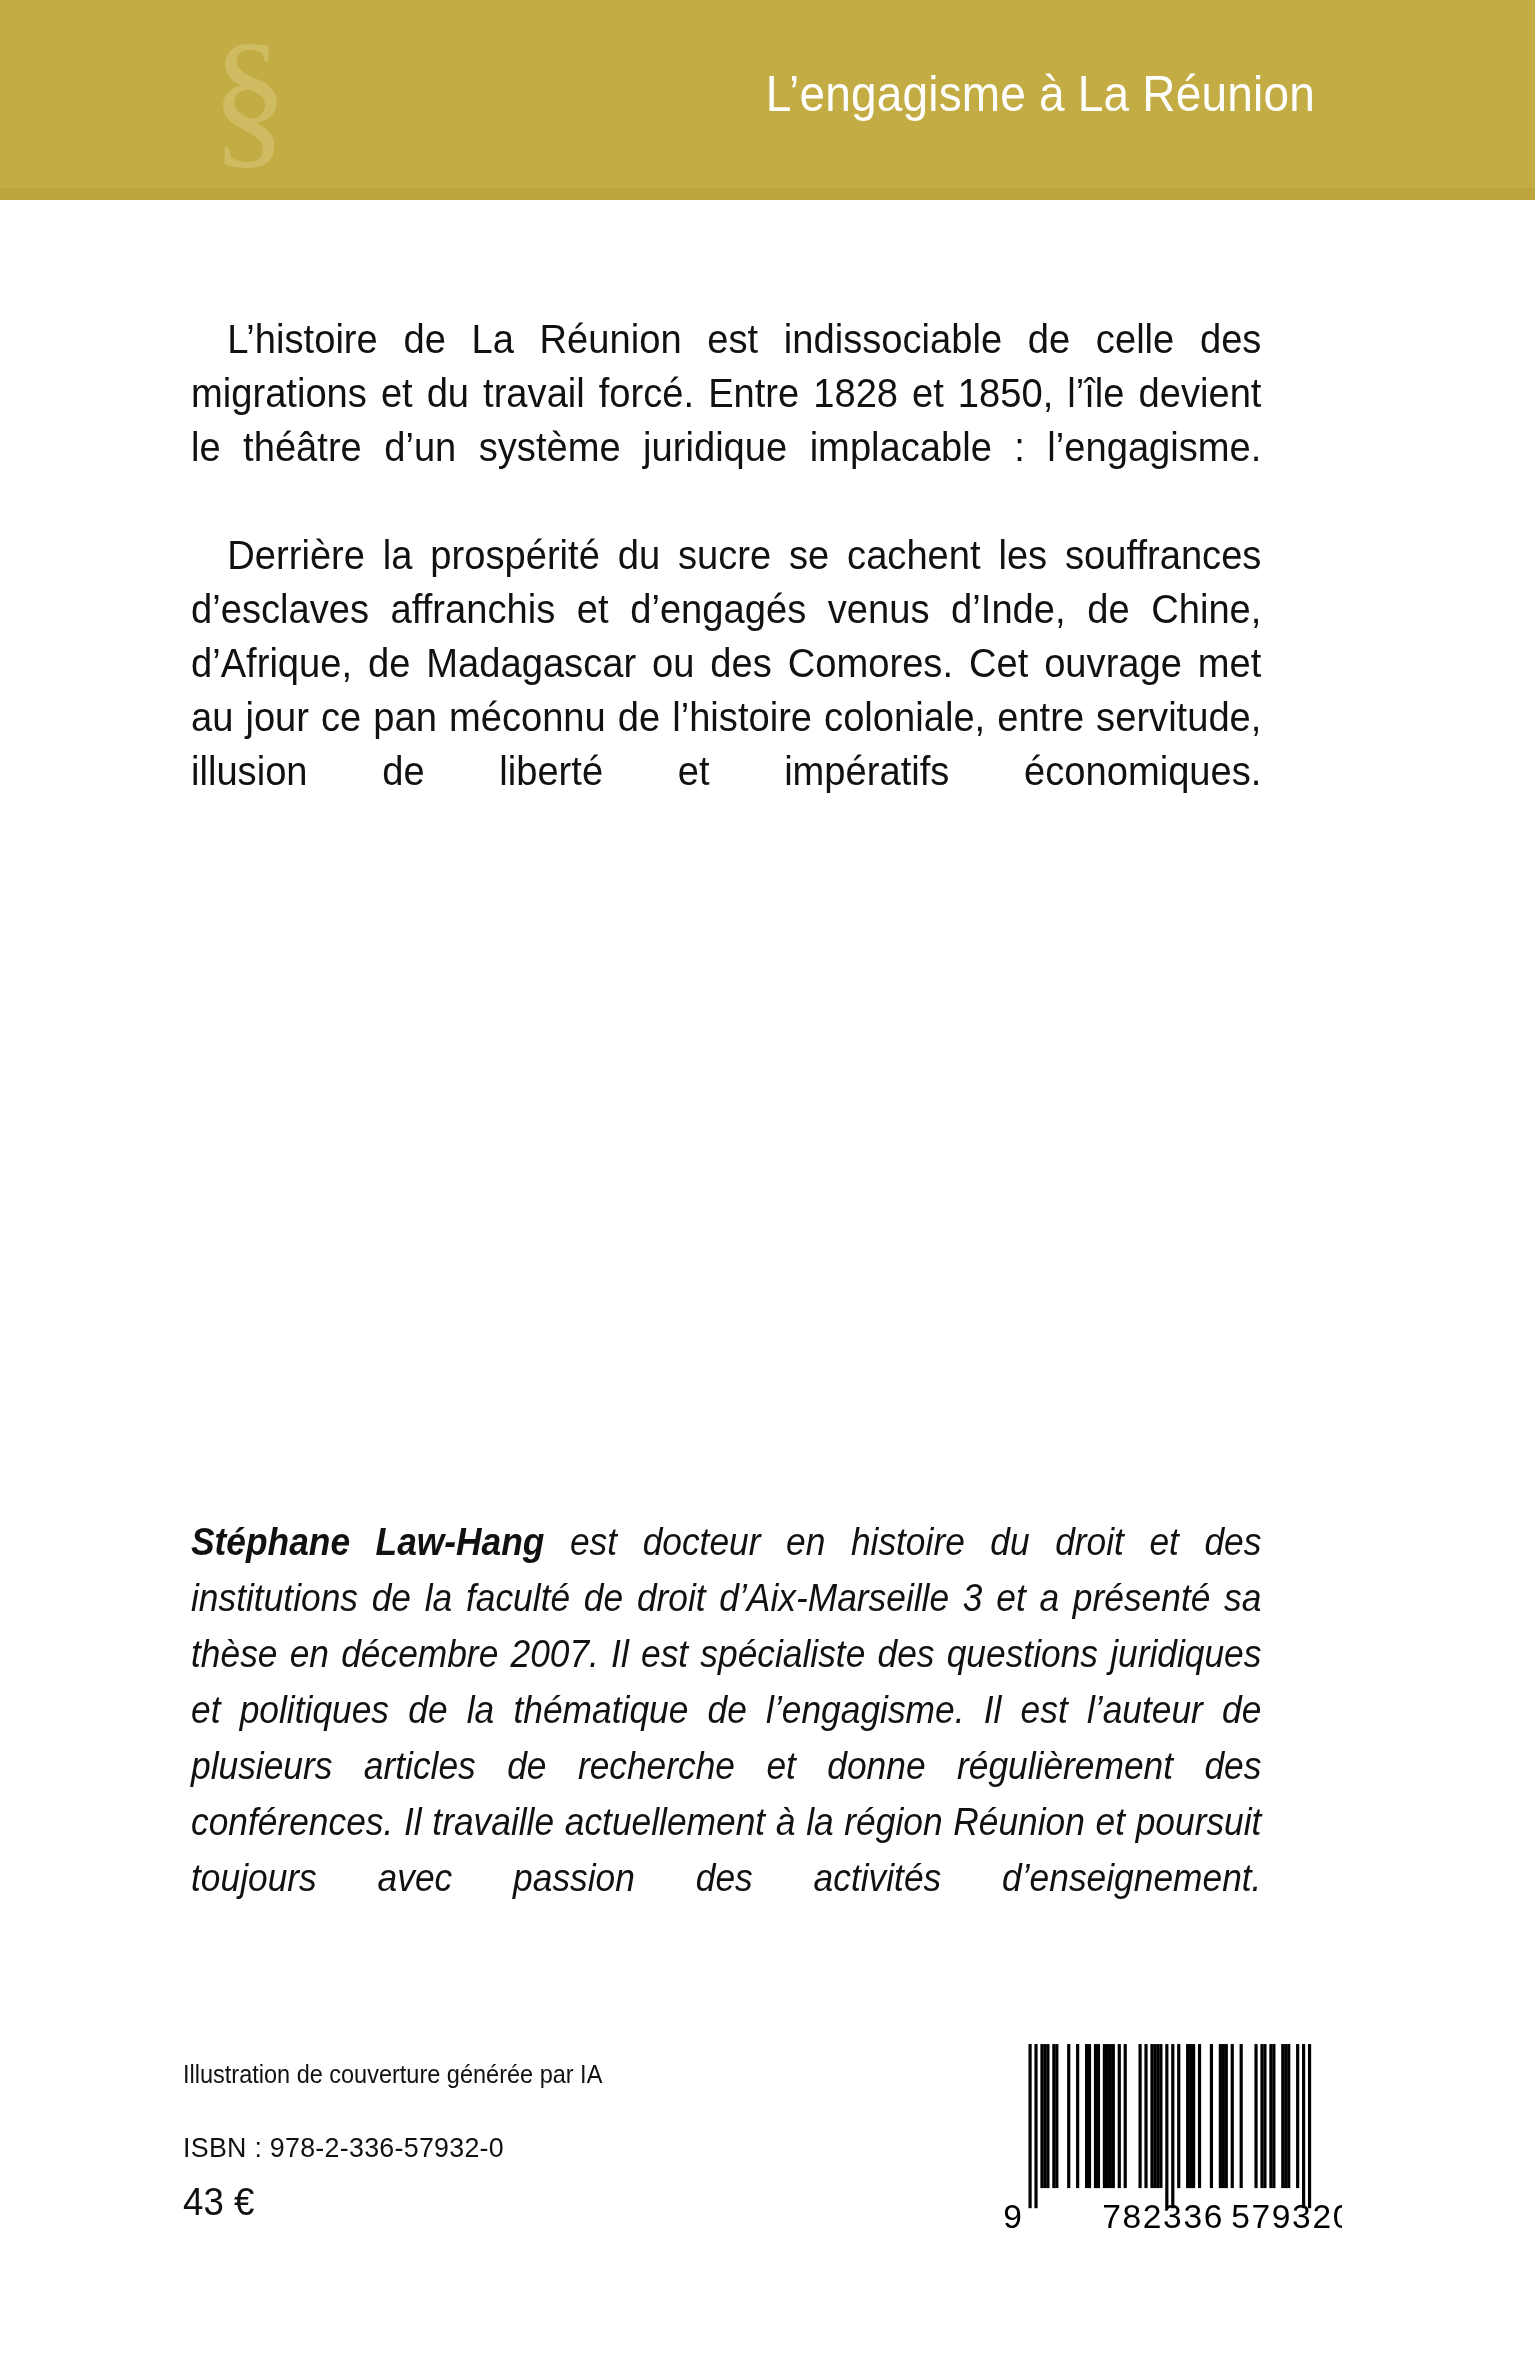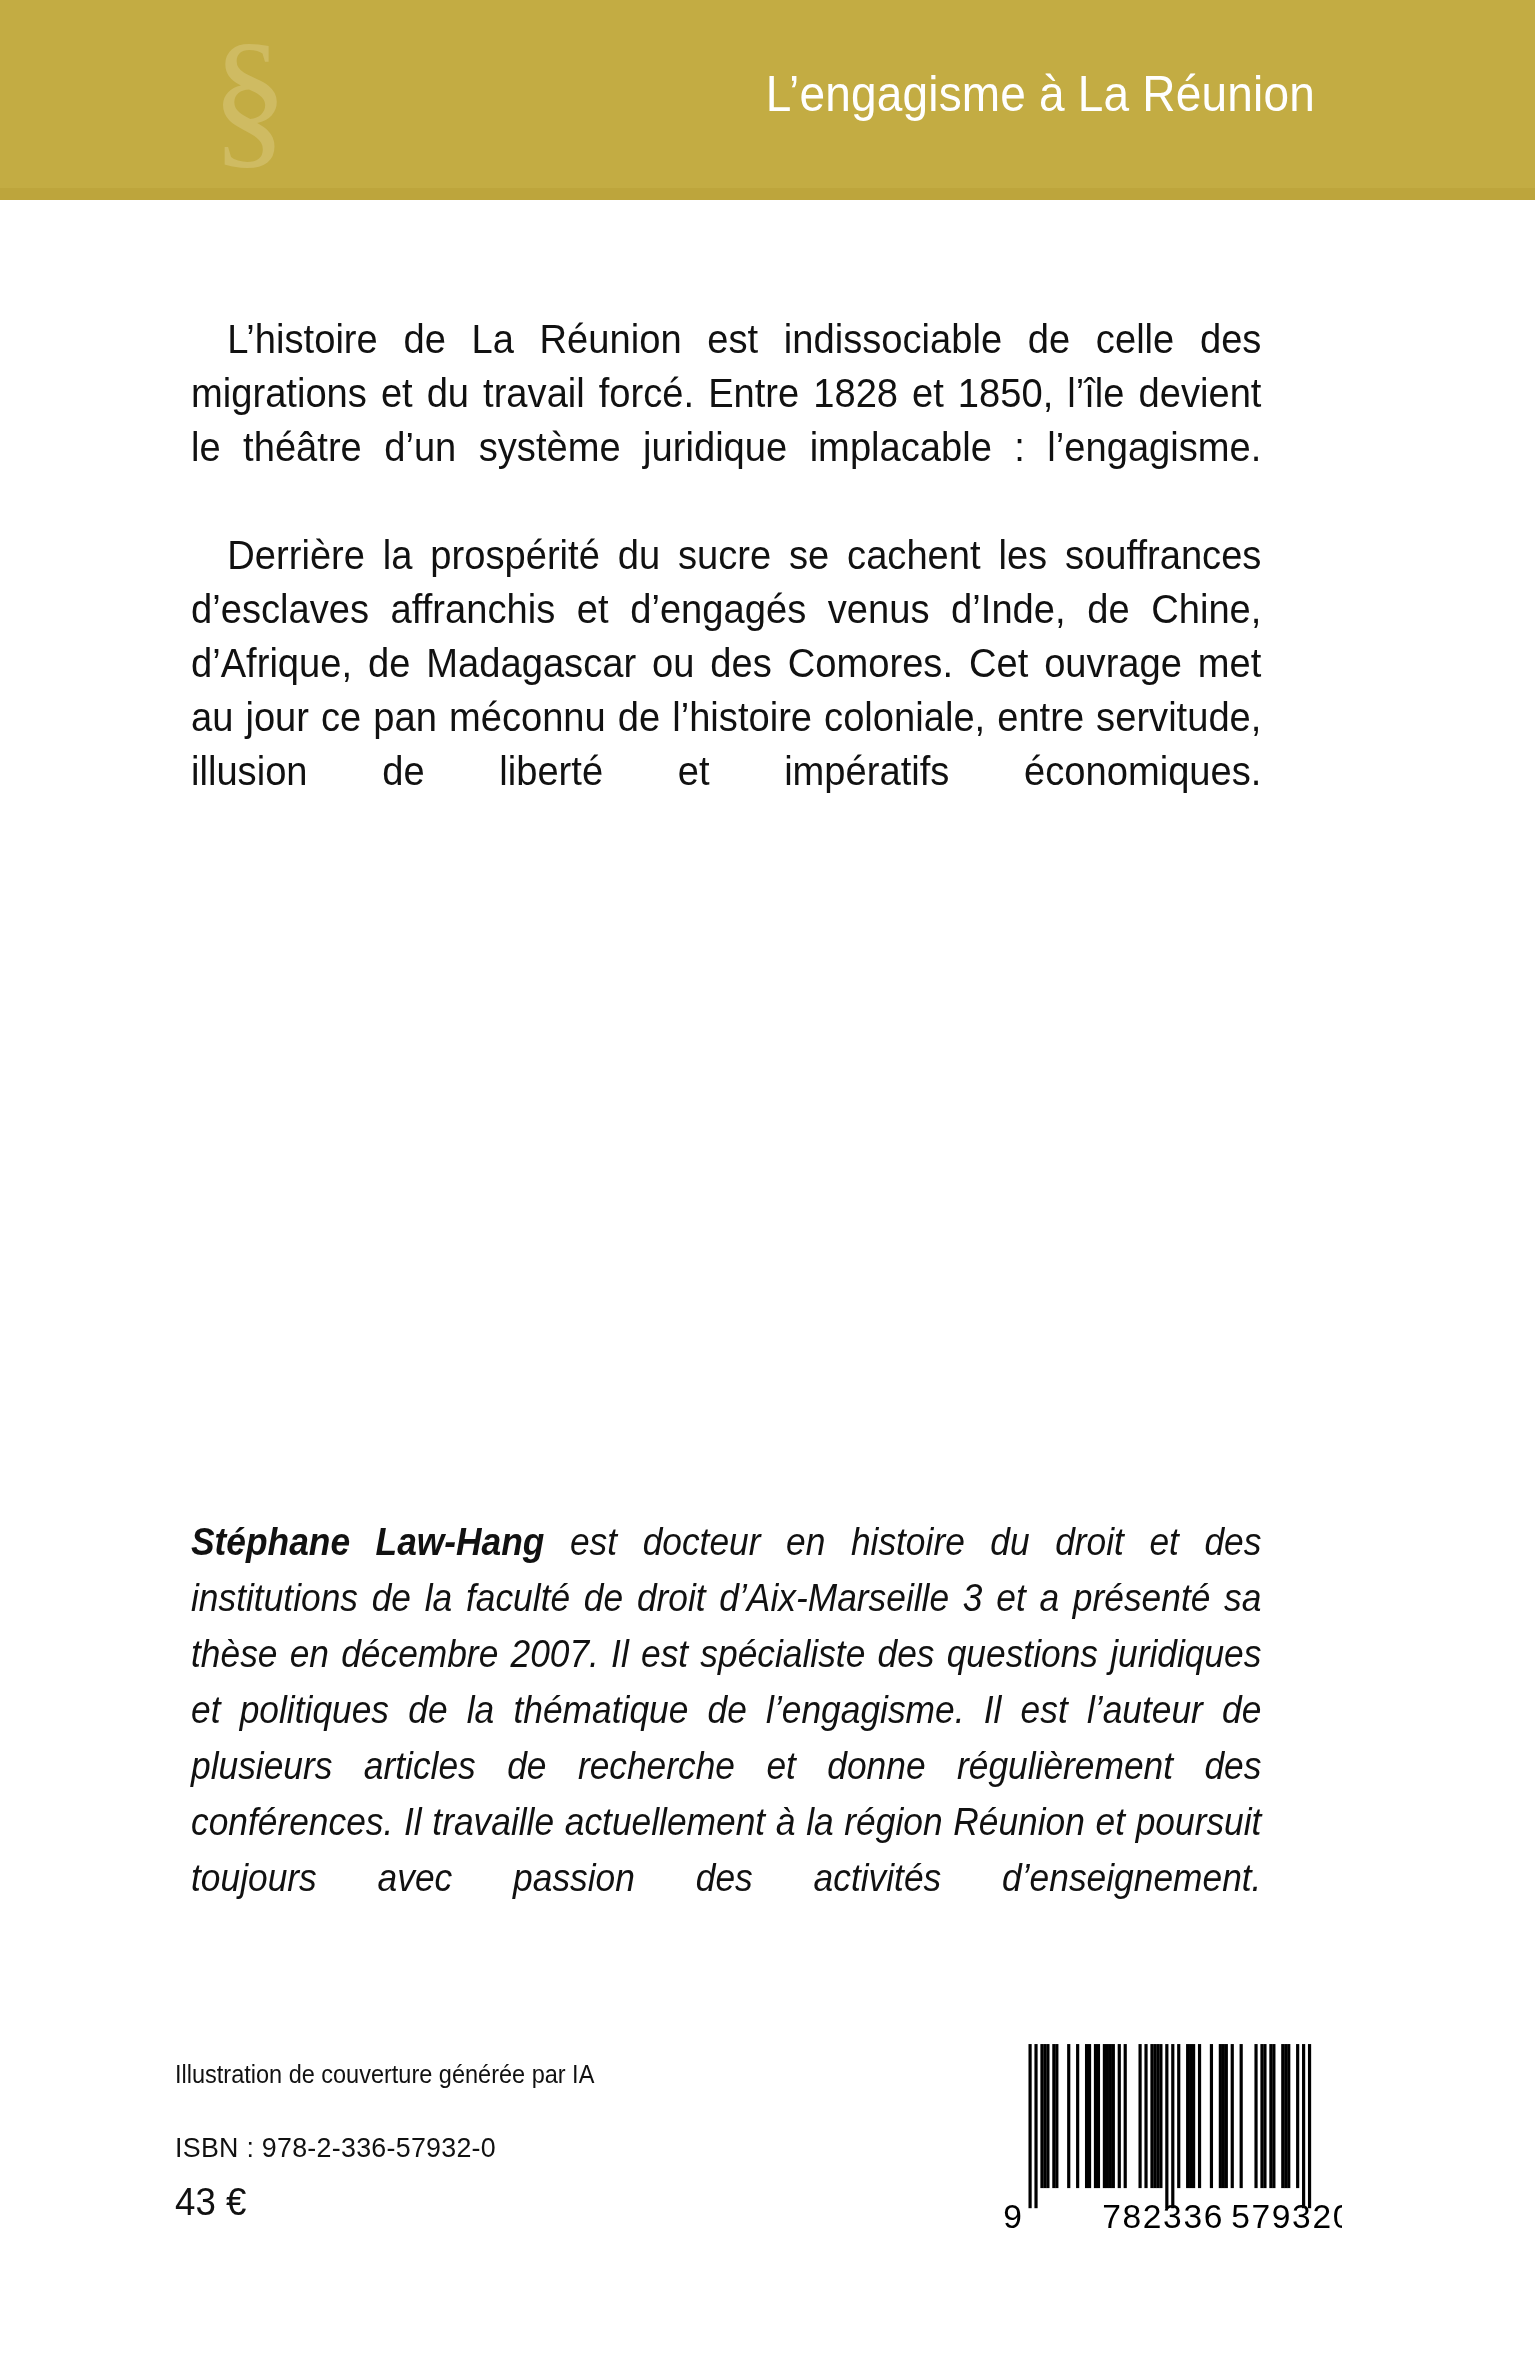--- a/index.html
+++ b/index.html
@@ -123,21 +123,21 @@
   }
 
   .bio .author-name {
     font-weight: 700;
     font-style: italic;
   }
 
   
   .footer {
     position: absolute;
-    left: 175px;
+    left: 183px;
     top: 2057px;
     width: 1158px;
   }
 
   .credit-line {
     font-size: 25px;
     line-height: 34px;
     color: #111111;
     font-weight: 300;
     transform: scaleX(0.94);

